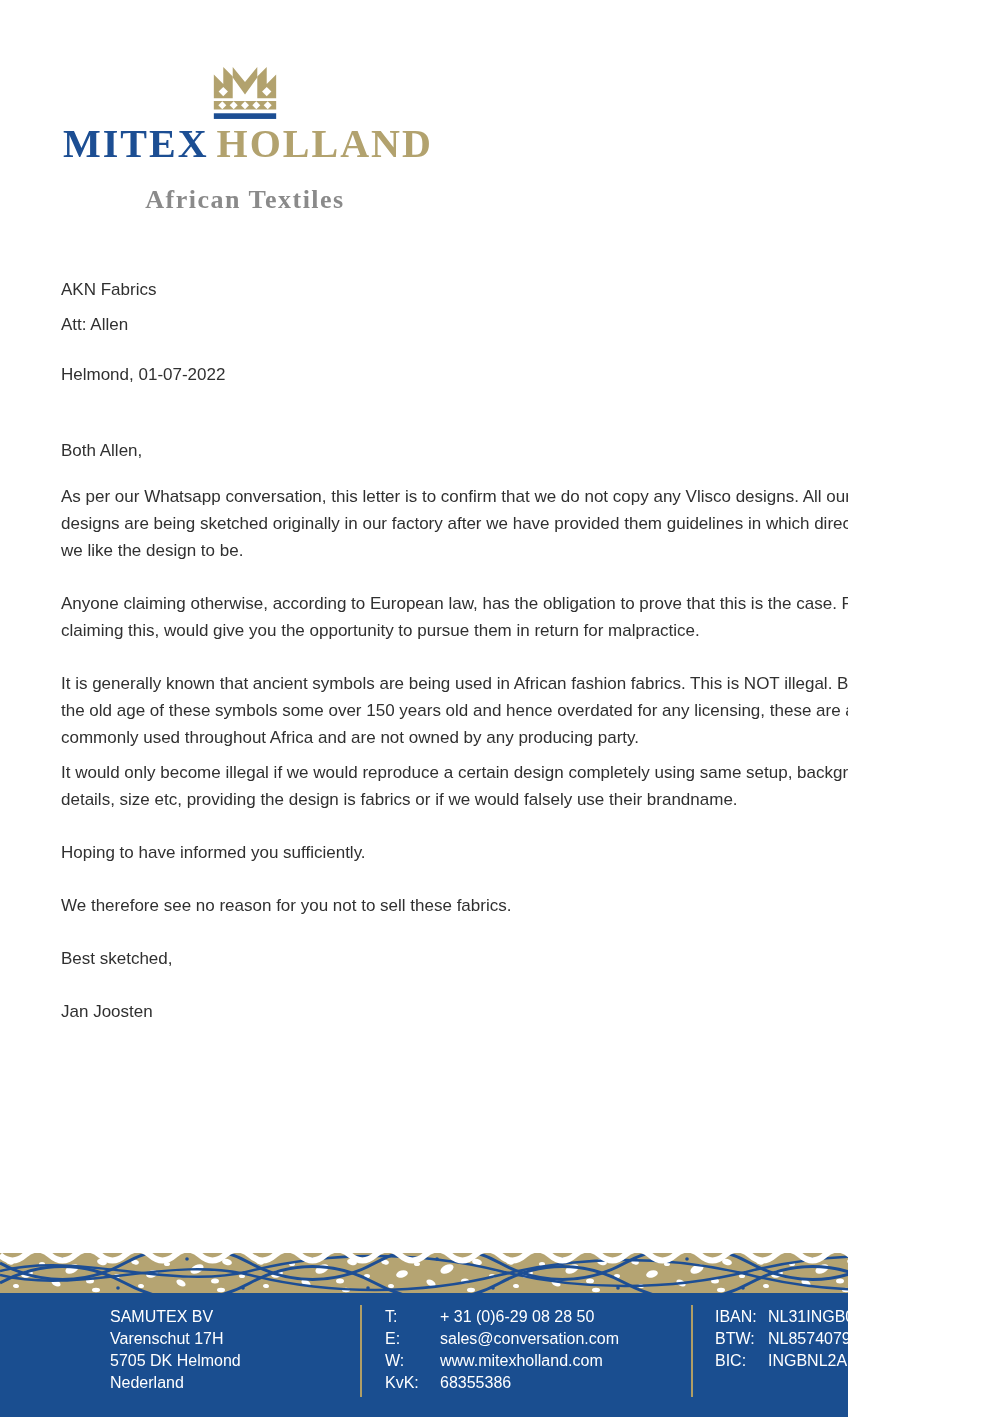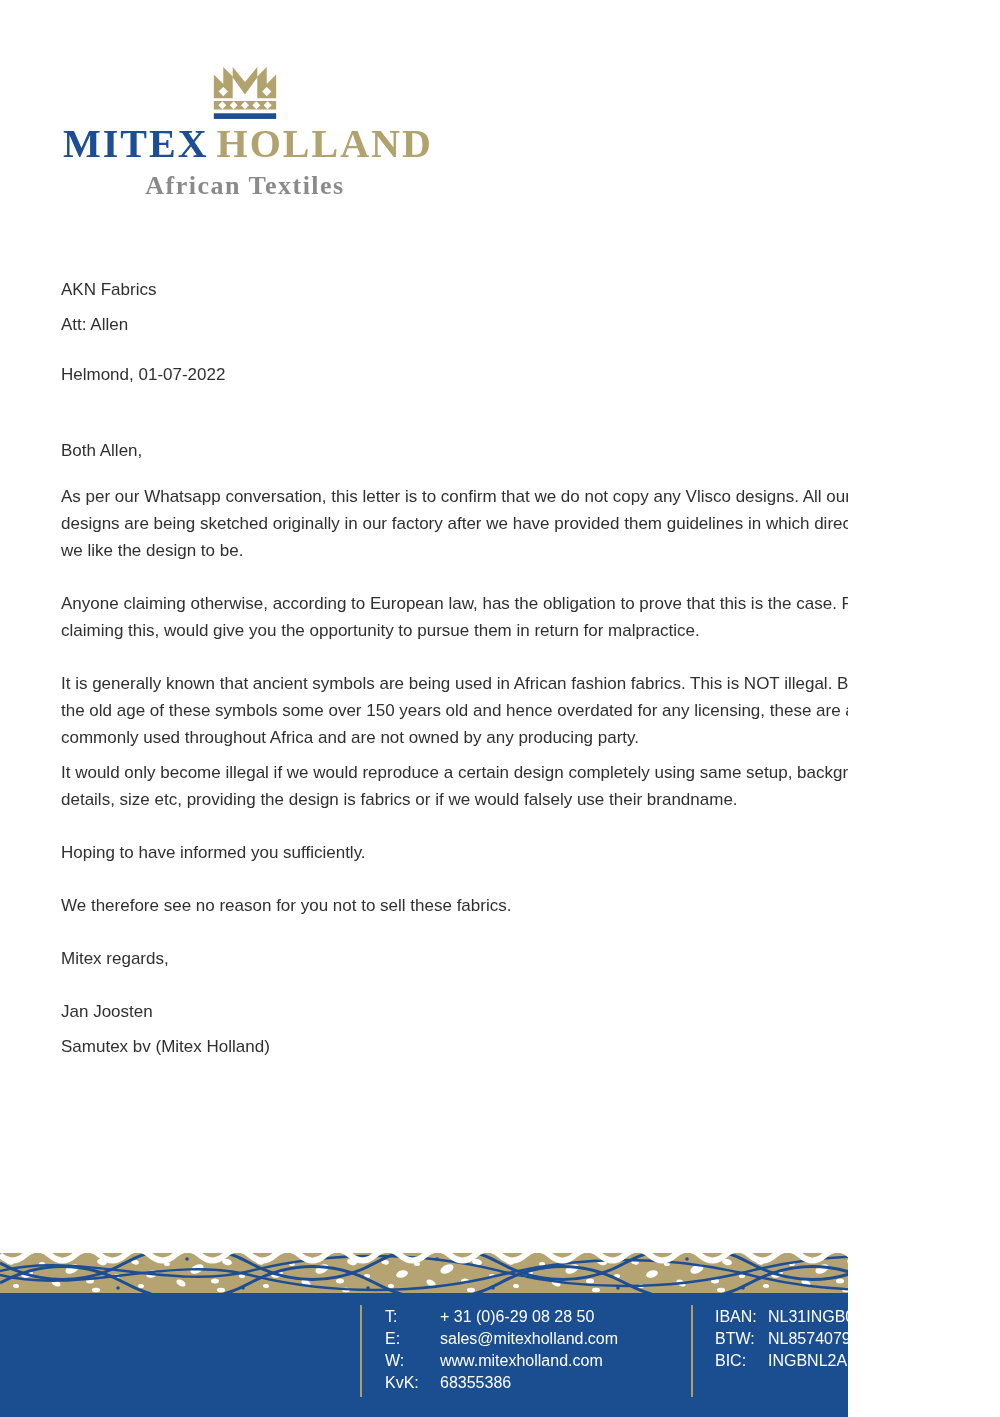--- a/index.html
+++ b/index.html
@@ -41,21 +41,21 @@
     line-height:1.05;
   }
   .wordmark .w1{color:var(--brand-blue);}
   .wordmark .w2{color:var(--brand-gold);margin-left:8px;}
   .tagline{
     font-family:"Liberation Serif", serif;
     font-weight:bold;
     font-size:26px;
     letter-spacing:1.5px;
     color:var(--tagline-gray);
-    margin-top:6px;
+    margin-top:20px;
     text-align:center;
   }
 
   
   .letter{
     position:absolute;left:53px;top:268px;width:858px;
     font-size:17px;line-height:27px;color:var(--body-text);
   }
   .letter p{margin:8px;}
   .mt-blank{margin-top:26px !important;}
@@ -126,23 +126,22 @@
     <p>AKN Fabrics</p>
     <p>Att: Allen</p>
     <p class="mt-date">Helmond, 01-07-2022</p>
     <p class="mt-salutation">Both Allen,</p>
     <p class="mt-first-para">As per our Whatsapp conversation, this letter is to confirm that we do not copy any Vlisco designs. All our designs are being sketched originally in our factory after we have provided them guidelines in which direction we like the design to be.</p>
     <p class="mt-blank">Anyone claiming otherwise, according to European law, has the obligation to prove that this is the case. Falsely claiming this, would give you the opportunity to pursue them in return for malpractice.</p>
     <p class="mt-blank">It is generally known that ancient symbols are being used in African fashion fabrics. This is NOT illegal. Besides the old age of these symbols some over 150 years old and hence overdated for any licensing, these are also commonly used throughout Africa and are not owned by any producing party.</p>
     <p>It would only become illegal if we would reproduce a certain design completely using same setup, background details, size etc, providing the design is fabrics or if we would falsely use their brandname.</p>
     <p class="mt-blank">Hoping to have informed you sufficiently.</p>
     <p class="mt-blank">We therefore see no reason for you not to sell these fabrics.</p>
-    <p class="mt-blank">Mitex regards,</p>
+    <p class="mt-blank">Best sketched,</p>
     <p class="mt-blank">Jan Joosten</p>
-    <p>Samutex bv (Mitex Holland)</p>
   </div>
 
   <div class="band">
     <svg viewBox="0 0 1000 40" preserveAspectRatio="none" aria-hidden="true">
       <defs>
         <pattern id="spots" patternUnits="userSpaceOnUse" width="125" height="40">
           <ellipse cx="10" cy="9" rx="4" ry="2.5" fill="#ffffff" transform="rotate(20 10 9)"></ellipse>
           <ellipse cx="27" cy="21" rx="6" ry="3.5" fill="#ffffff" transform="rotate(-15 27 21)"></ellipse>
           <ellipse cx="42" cy="11" rx="3" ry="2" fill="#ffffff"></ellipse>
           <ellipse cx="56" cy="30" rx="5" ry="3" fill="#ffffff" transform="rotate(30 56 30)"></ellipse>
@@ -162,31 +161,37 @@
       <path d="M0,30 C40,8 85,8 125,30 S210,52 250,30 S335,8 375,30 S460,52 500,30 S585,8 625,30 S710,52 750,30 S835,8 875,30 S960,52 1000,30" fill="none" stroke="#1D4E94" stroke-width="3"></path>
       <path d="M0,10 C40,32 85,32 125,10 S210,-12 250,10 S335,32 375,10 S460,-12 500,10 S585,32 625,10 S710,-12 750,10 S835,32 875,10 S960,-12 1000,10" fill="none" stroke="#1D4E94" stroke-width="3"></path>
       <path d="M0,22 C80,42 170,2 250,22 S420,42 500,22 S670,2 750,22 S920,42 1000,22" fill="none" stroke="#1D4E94" stroke-width="2.5"></path>
       <path d="M0,18 C80,-2 170,38 250,18 S420,-2 500,18 S670,38 750,18 S920,-2 1000,18" fill="none" stroke="#1D4E94" stroke-width="2.5"></path>
 
       <path d="M0,2 Q12.5,13 25,2 T50,2 T75,2 T100,2 T125,2 T150,2 T175,2 T200,2 T225,2 T250,2 T275,2 T300,2 T325,2 T350,2 T375,2 T400,2 T425,2 T450,2 T475,2 T500,2 T525,2 T550,2 T575,2 T600,2 T625,2 T650,2 T675,2 T700,2 T725,2 T750,2 T775,2 T800,2 T825,2 T850,2 T875,2 T900,2 T925,2 T950,2 T975,2 T1000,2" fill="none" stroke="#ffffff" stroke-width="6"></path>
     </svg>
   </div>
 
   <div class="footer">
+    <div class="footer-col col-company">
+      <div>SAMUTEX BV</div>
+      <div>Varenschut 17H</div>
+      <div>5705 DK Helmond</div>
+      <div>Nederland</div>
+    </div>
 
     <div class="vdivider div1"></div>
 
     <div class="footer-col col-contact">
       <div class="frow">
         <span class="lbl">T:</span>
         <span class="val">+ 31 (0)6-29 08 28 50</span>
       </div>
       <div class="frow">
         <span class="lbl">E:</span>
-        <span class="val">sales@mitexholland.com</span>
+        <span class="val">sales@conversation.com</span>
       </div>
       <div class="frow">
         <span class="lbl">W:</span>
         <span class="val">www.mitexholland.com</span>
       </div>
       <div class="frow">
         <span class="lbl">KvK:</span>
         <span class="val">68355386</span>
       </div>
     </div>

